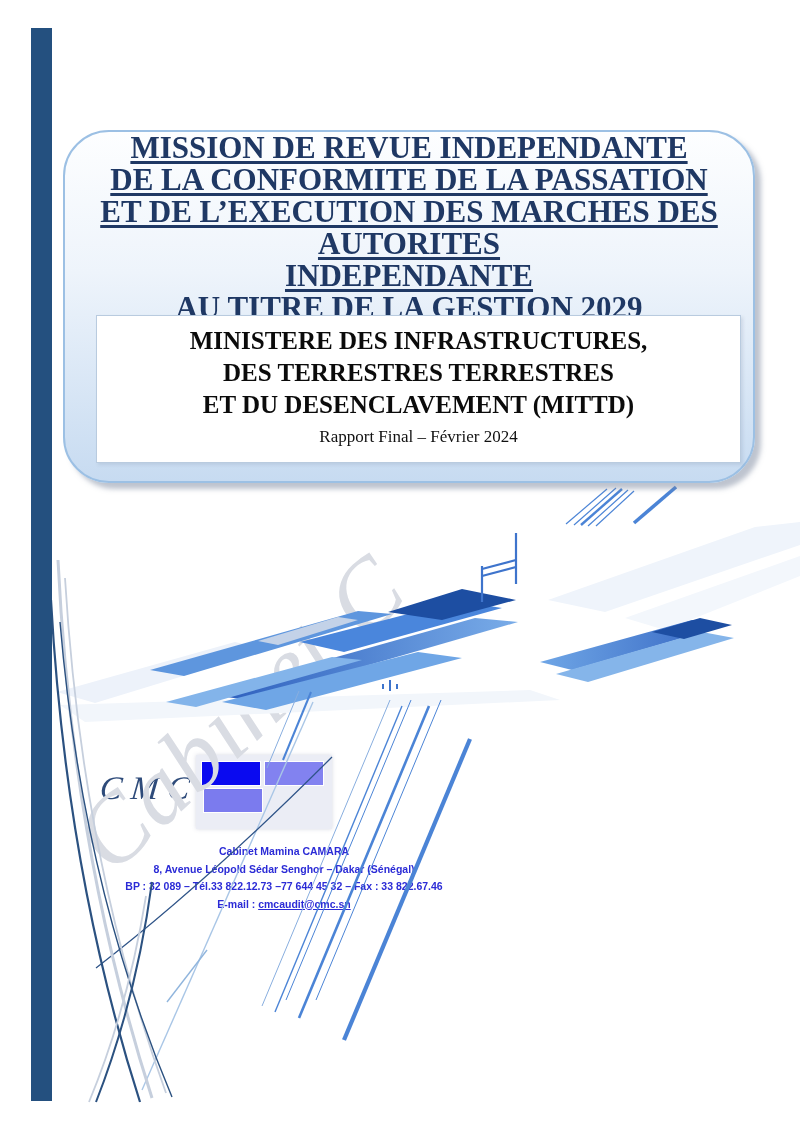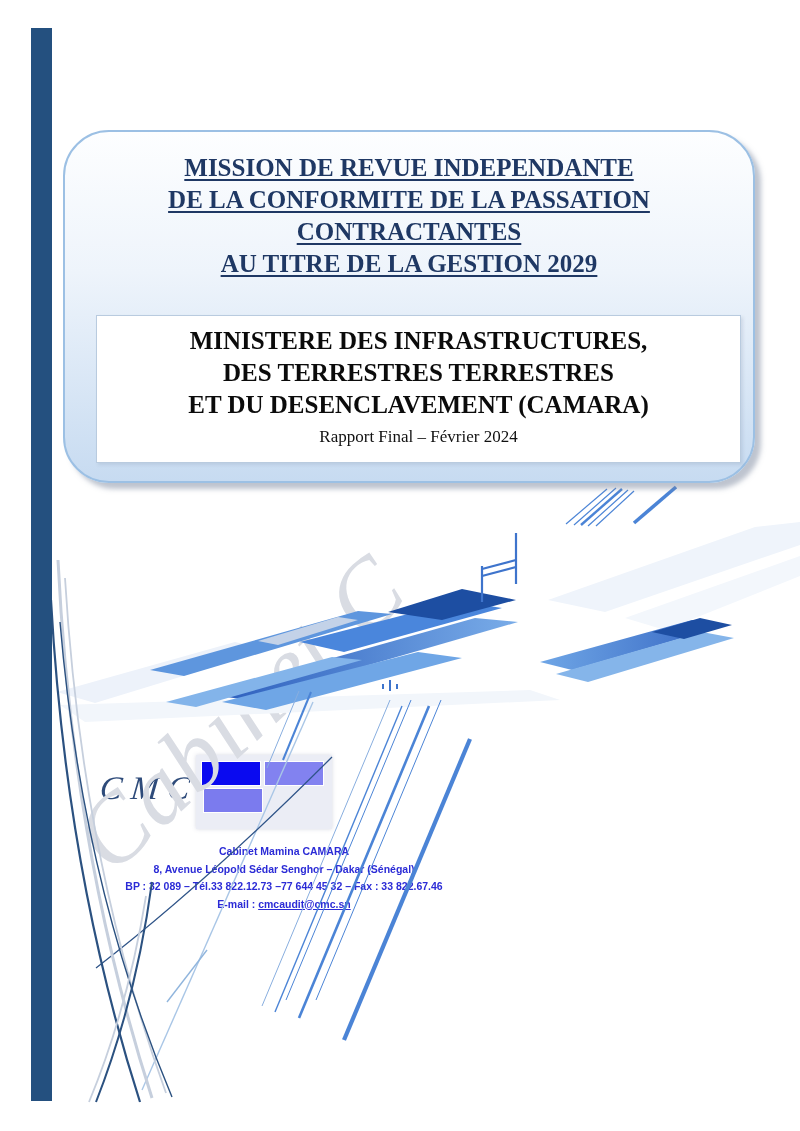--- a/index.html
+++ b/index.html
@@ -11,23 +11,23 @@
             background:#24507F;z-index:8;}
 
   
   svg.art{position:absolute;left:0;top:0;z-index:5;pointer-events:none;}
 
   
   .cover-box{position:absolute;left:63px;top:130px;width:692px;height:353px;
              box-sizing:border-box;border:2px solid #9CC0E4;border-radius:46px;
              background:linear-gradient(180deg,#FDFEFF 0%,#EEF4FB 40%,#C7DBF1 100%);
              box-shadow:6px 6px 5px rgba(125,138,160,0.5);z-index:10;}
-  .cover-title{margin-top:20px;text-align:center;
+  .cover-title{text-align:center;
                font-family:"Liberation Serif",serif;font-weight:600;
-               font-size:25px;line-height:32px;color:#1F3864;}
+               font-size:31px;line-height:32px;color:#1F3864;}
   .cover-title div{text-decoration:underline;text-underline-offset:3px;}
 
   .ministry-box{position:absolute;left:31px;top:183px;width:645px;height:148px;
                 box-sizing:border-box;background:#ffffff;border:1px solid #B9CBDF;
                 text-align:center;font-family:"Liberation Serif",serif;
                 box-shadow:2px 2px 3px rgba(140,155,180,0.25);}
   .ministry-line{font-weight:bold;font-size:25px;line-height:32px;color:#0B0B0B;}
   .ministry-box .pad{height:9px;}
   .report-subtitle{font-weight:normal;font-size:17px;line-height:31px;color:#111111;}
 
@@ -128,28 +128,29 @@
     <line x1="207" y1="950" x2="167" y2="1002" stroke="#90B5DD" stroke-width="1.4"></line>
   </g>
 </svg>
 
 <div class="left-bar"></div>
 
 <div class="cover-box">
   <div class="cover-title">
     <div>MISSION DE REVUE INDEPENDANTE</div>
     <div>DE LA CONFORMITE DE LA PASSATION</div>
-    <div>CONTRACTANTES</div>
+    <div>ET DE L’EXECUTION DES MARCHES DES AUTORITES</div>
+    <div>INDEPENDANTE</div>
     <div>AU TITRE DE LA GESTION 2029</div>
   </div>
   <div class="ministry-box">
     <div class="pad"></div>
     <div class="ministry-line">MINISTERE DES INFRASTRUCTURES,</div>
     <div class="ministry-line">DES TERRESTRES TERRESTRES</div>
-    <div class="ministry-line">ET DU DESENCLAVEMENT (CAMARA)</div>
+    <div class="ministry-line">ET DU DESENCLAVEMENT (MITTD)</div>
     <div class="report-subtitle">Rapport Final – Février 2024</div>
   </div>
 </div>
 
 <div class="logo">
   <div class="logo-text">CMC</div>
   <div class="logo-blocks">
     <div class="blk b1"></div>
     <div class="blk b2"></div>
     <div class="blk b3"></div>

